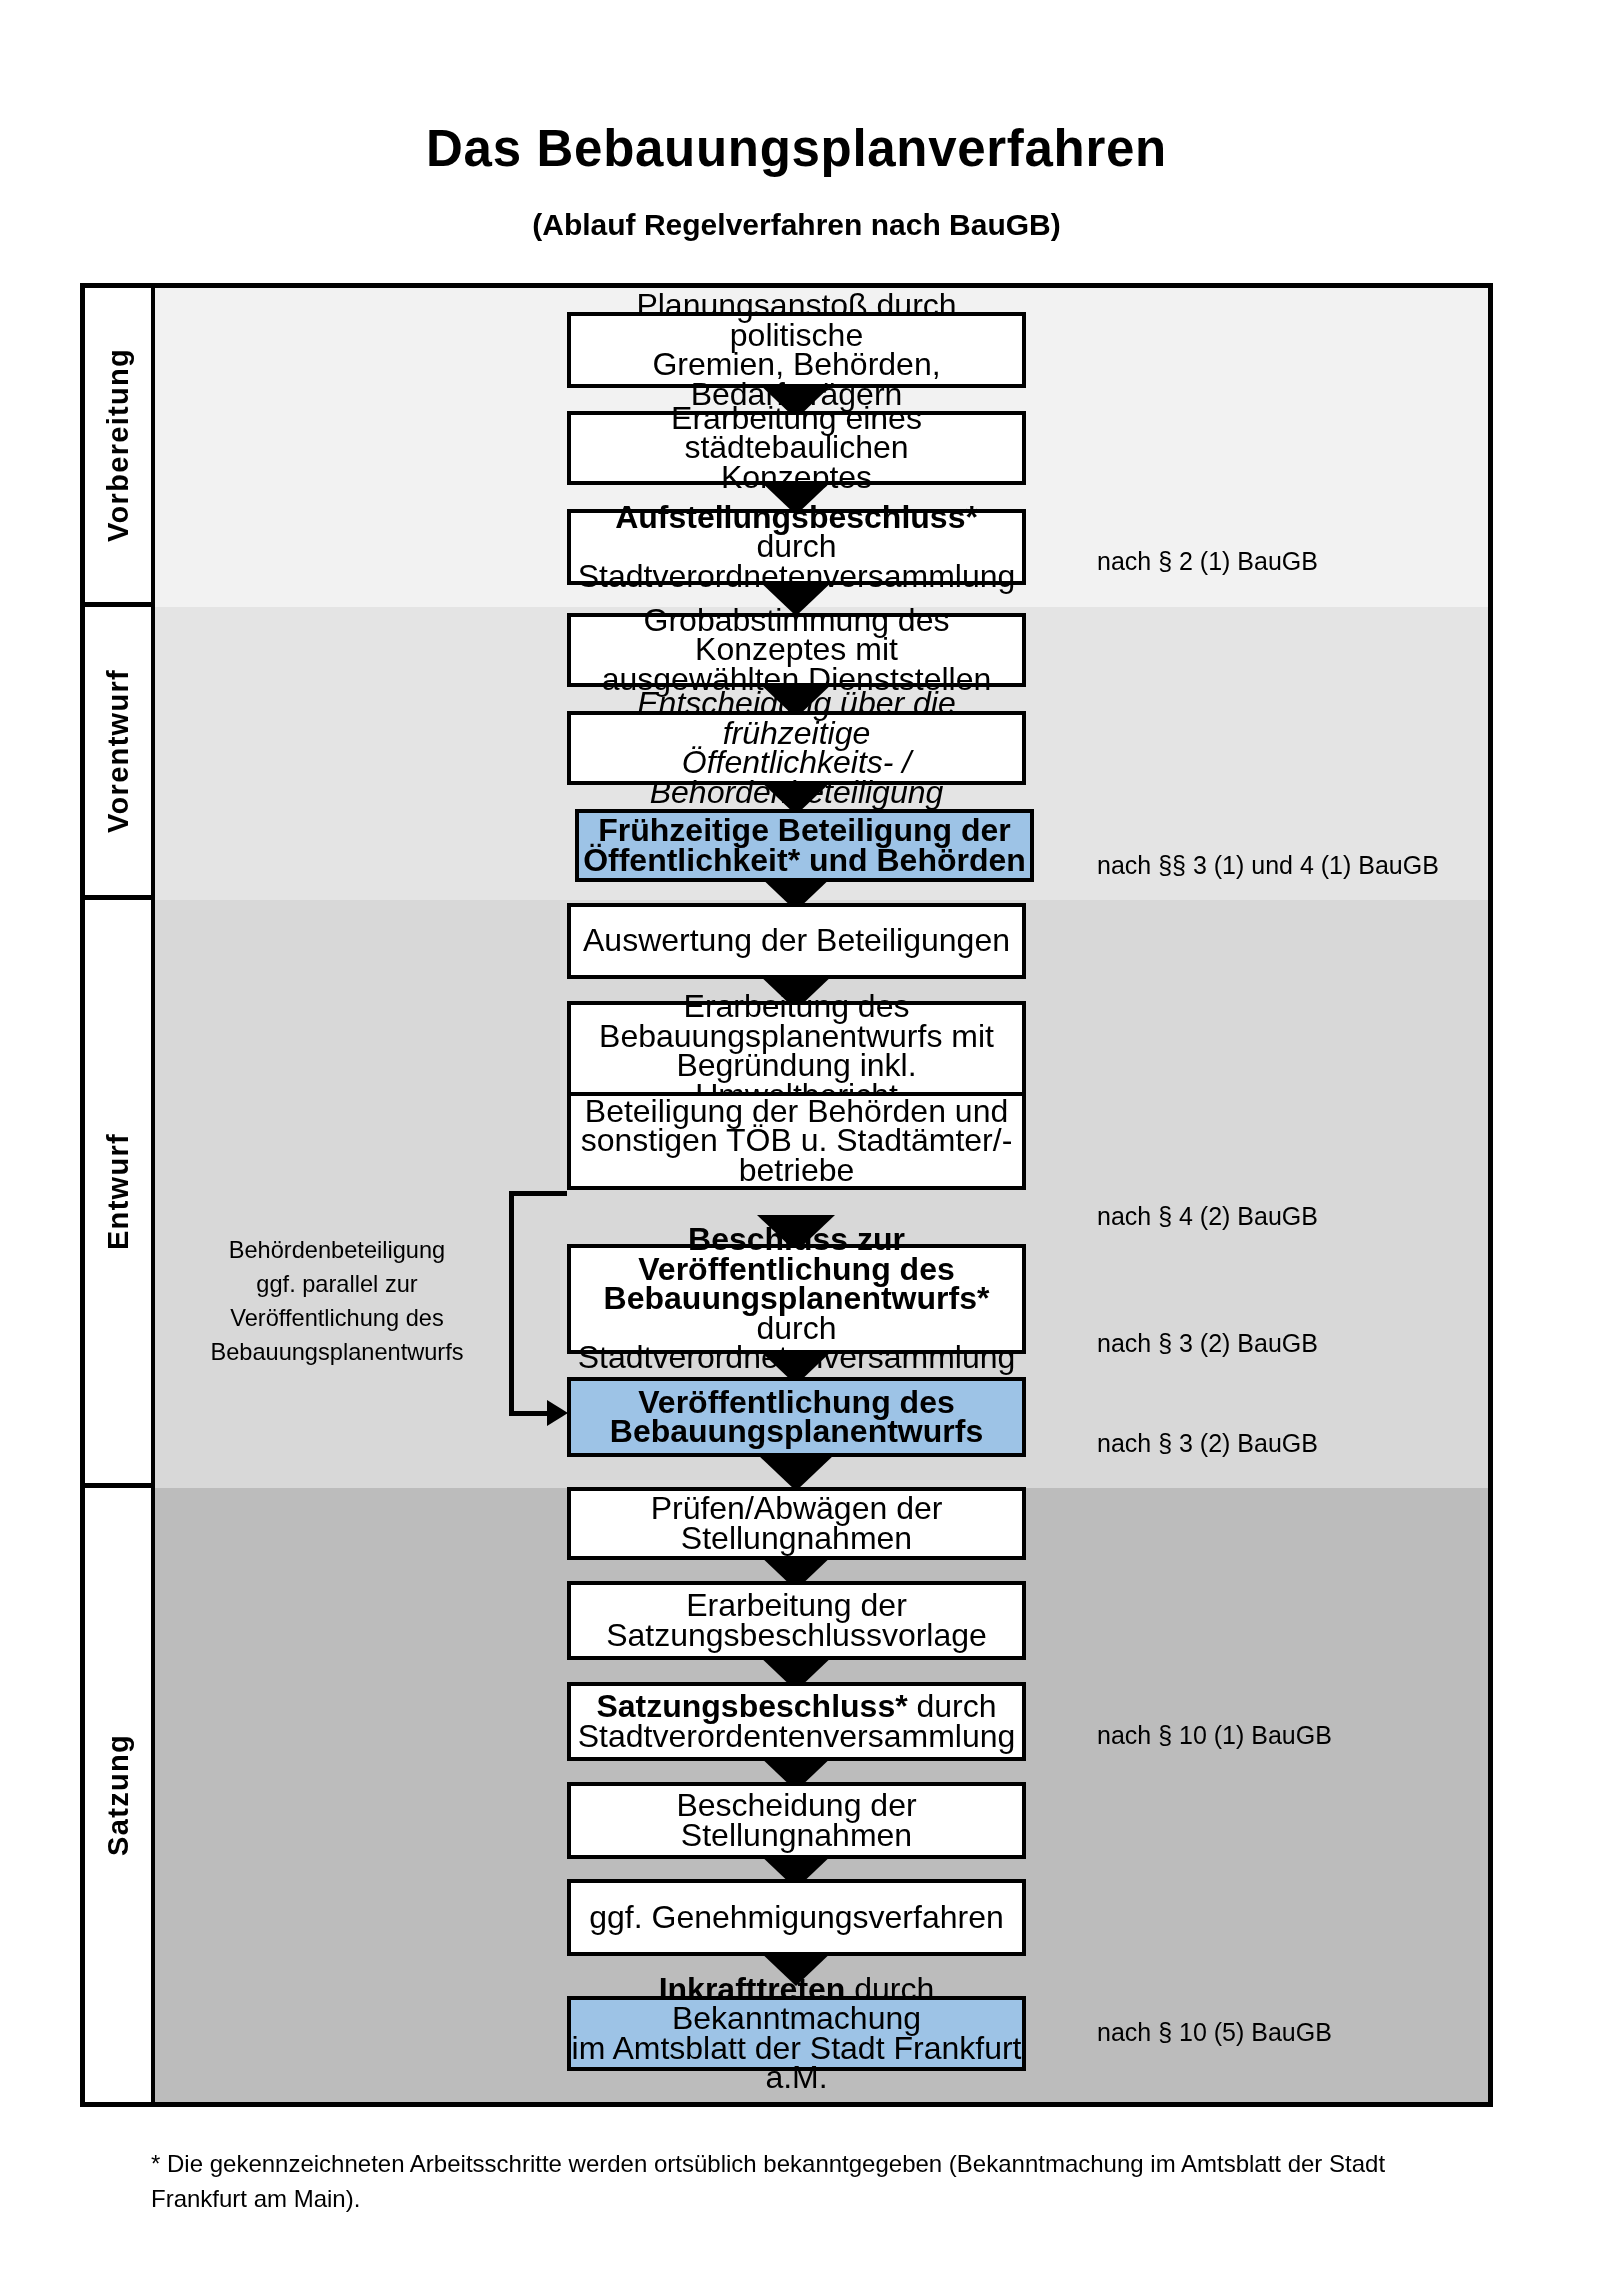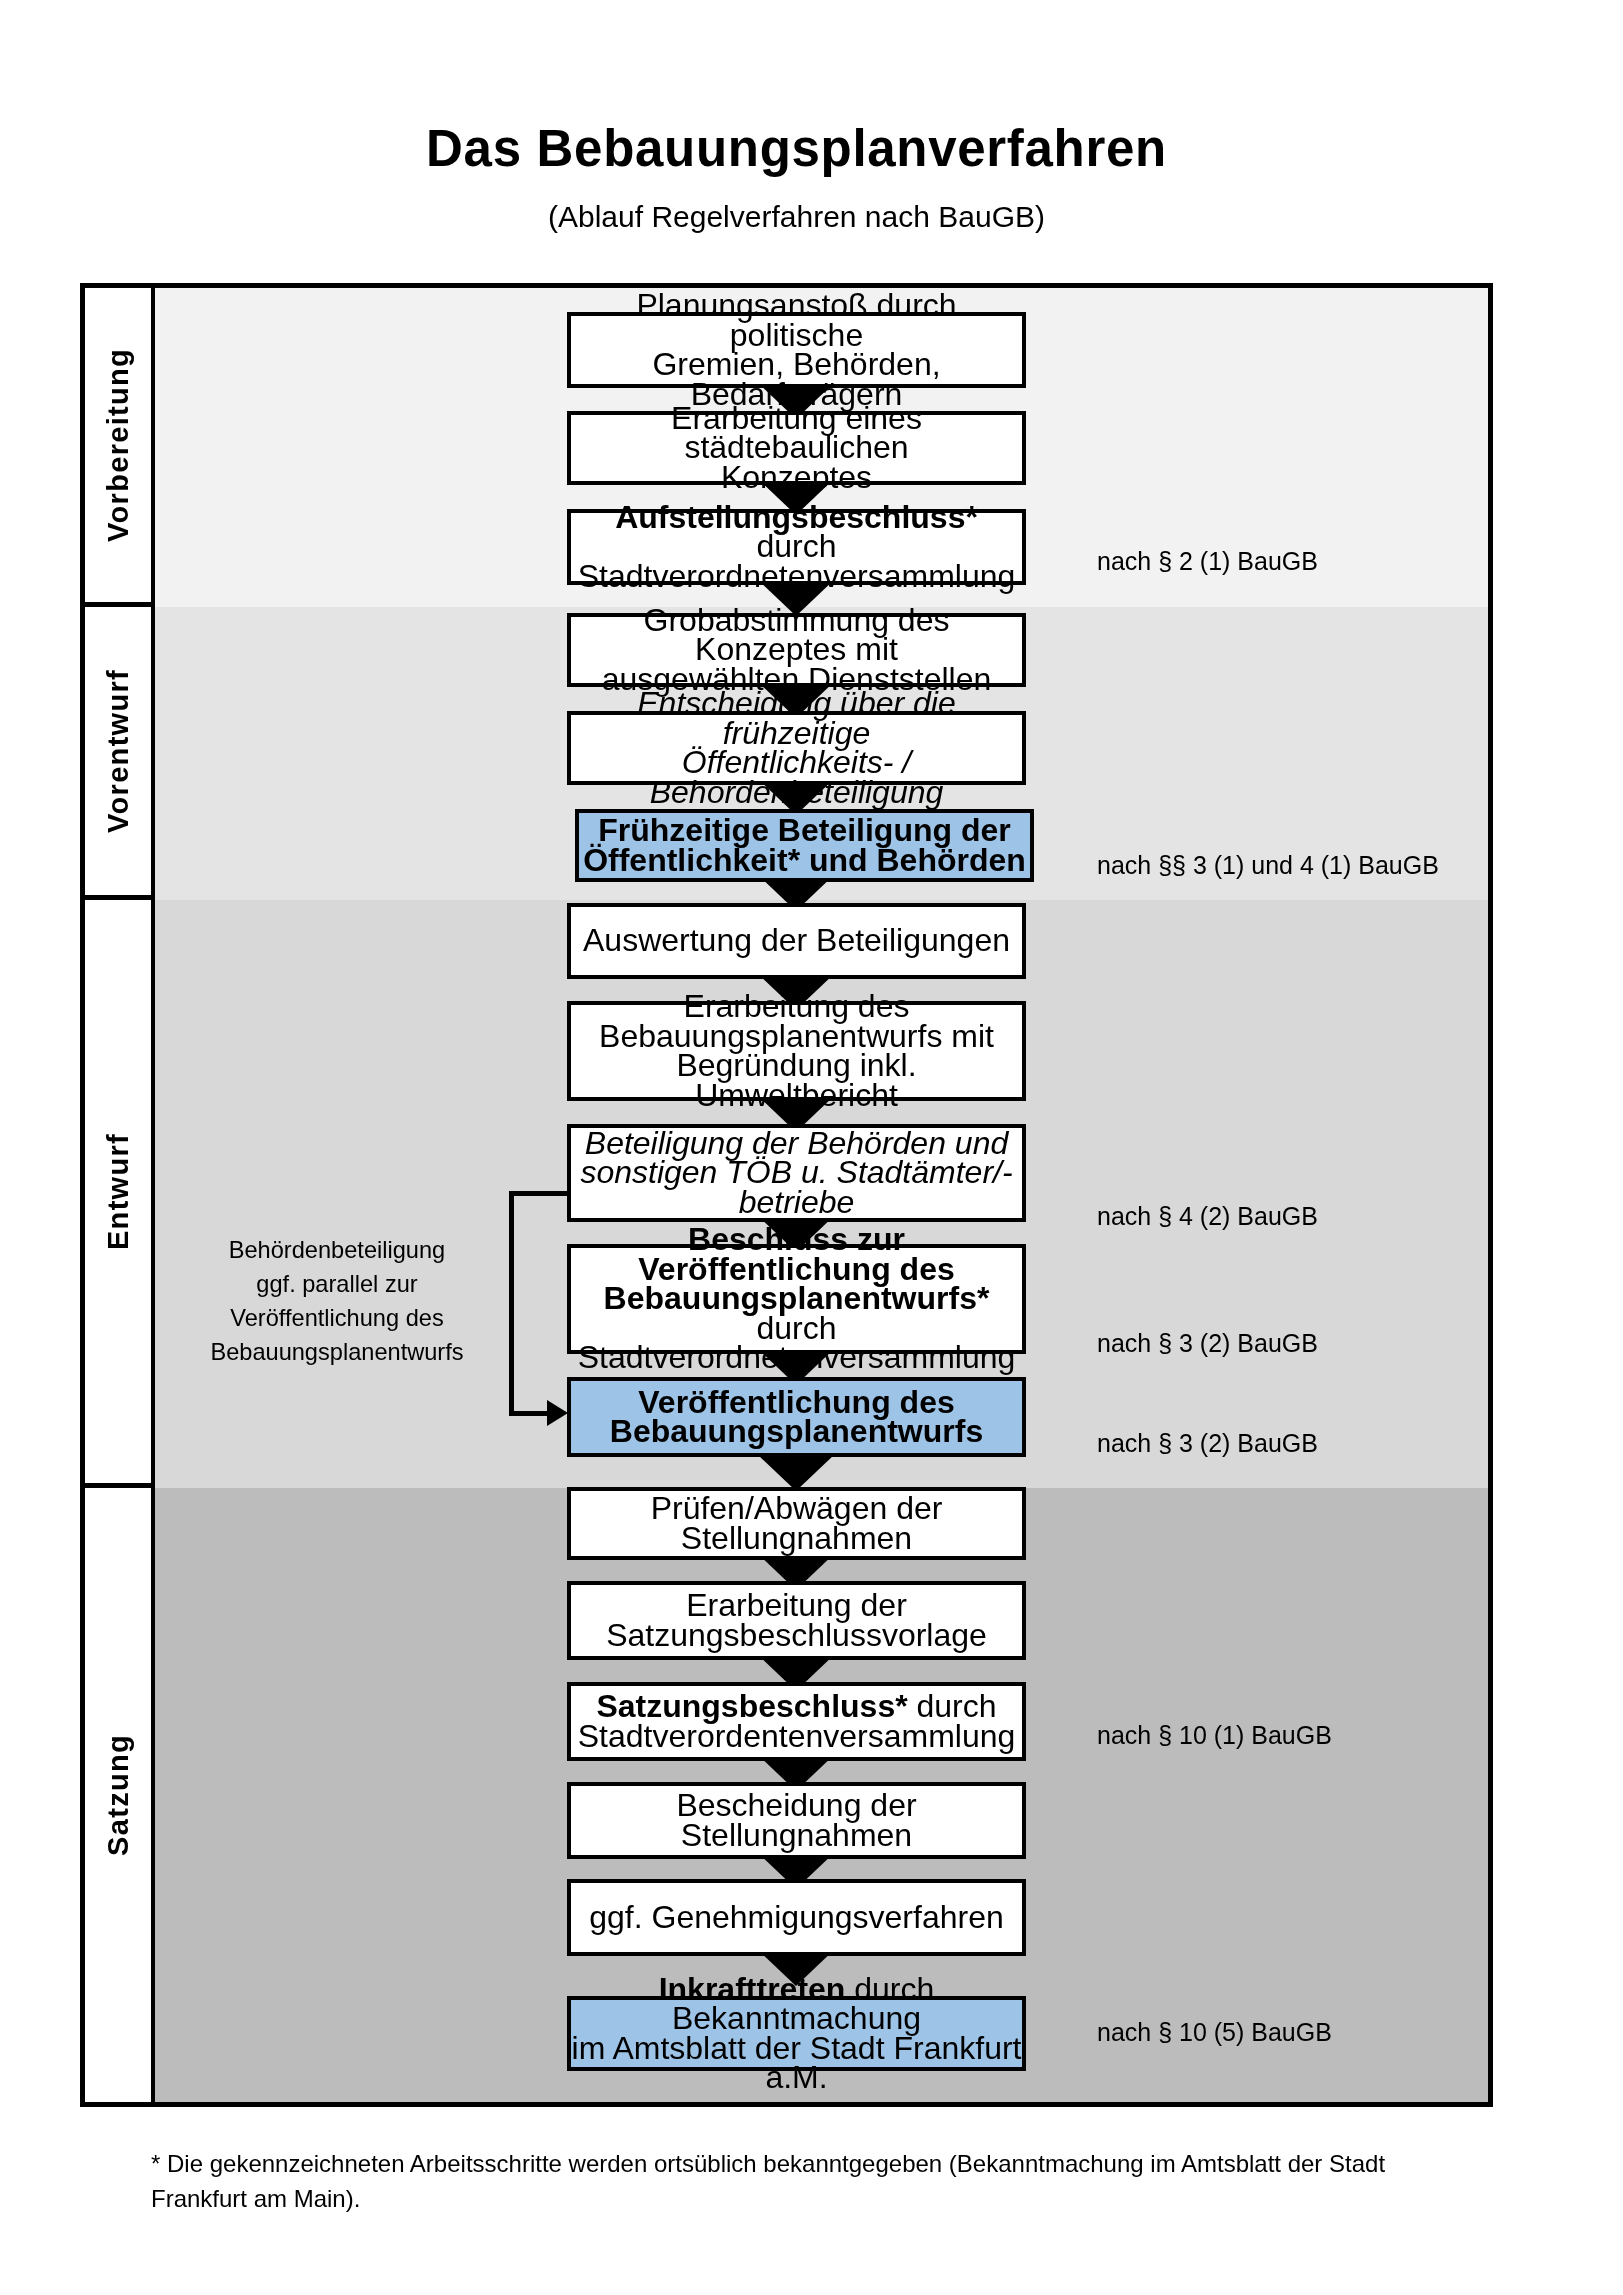--- a/index.html
+++ b/index.html
@@ -2,22 +2,22 @@
 <html style="font-size:10.5px"><head>
 <meta charset="utf-8">
 <style>
   html,body{margin:0;padding:0;background:#fff;}
   #page{position:relative;width:1623px;height:2295px;background:#ffffff;
         font-family:"Liberation Sans", sans-serif;color:#000;overflow:hidden;}
 
   
   #title{position:absolute;left:0;top:119px;width:1593px;text-align:center;
          font-size:51px;font-weight:bold;letter-spacing:0.7px;}
-  #subtitle{position:absolute;left:0;top:200px;width:1593px;text-align:center;
-            font-size:30px;font-weight:normal;}
+  #subtitle{position:absolute;left:0;top:208px;width:1593px;text-align:center;
+            font-size:30px;font-weight:bold;}
 
   
   #frame{position:absolute;left:80px;top:283px;width:1413px;height:1824px;
          border:5.9px solid #000;box-sizing:border-box;display:flex;}
   #pcol{width:70px;box-sizing:border-box;background:#fff;border-right:4.6px solid #000;
         display:flex;flex-direction:column;}
   .pcell{box-sizing:border-box;border-bottom:5.2px solid #000;
          display:flex;align-items:center;justify-content:center;}
   .pcell:last-child{border-bottom:none;flex:1;}
   .plabel{writing-mode:vertical-rl;transform:rotate(180deg);
@@ -33,21 +33,21 @@
   
   .box{position:absolute;left:567px;width:459px;box-sizing:border-box;
        border:4.6px solid #000;background:#ffffff;z-index:3;
        display:flex;flex-direction:column;justify-content:center;
        text-align:center;font-size:32px;line-height:29.5px;}
   .box .line{width:100%;}
   .b{font-weight:bold;}
   .blue{background:#9dc3e6;}
   #b1{top:312px;height:76px;}  #b2{top:411px;height:74px;}  #b3{top:509px;height:76px;}
   #b4{top:613px;height:74px;}  #b5{top:711px;height:74px;font-style:italic;} #b6{top:809px;height:73px;margin-left:8px;}
-  #b7{top:903px;height:76px;} #b8{top:1001px;height:100px;} #b9{top:1124px;height:98px;font-style:italic;}
+  #b7{top:903px;height:76px;} #b8{top:1001px;height:100px;} #b9{top:1092px;height:98px;}
   #b10{top:1244px;height:110px;}#b11{top:1377px;height:80px;}
   #b12{top:1487px;height:73px;}#b13{top:1581px;height:79px;}#b14{top:1682px;height:79px;}
   #b15{top:1782px;height:77px;}#b16{top:1879px;height:77px;}#b17{top:1996px;height:75px;text-align:center;}
 
   
   .dar{position:absolute;left:757px;width:0;height:0;z-index:2;
        border-left:39px solid transparent;border-right:39px solid transparent;
        border-top:37px solid #000;}
   #a1{top:382px;}  #a2{top:478px;}  #a3{top:579px;}  #a4{top:681px;}
   #a5{top:778px;} #a6{top:874px;} #a7{top:973px;} #a8{top:1095px;}

